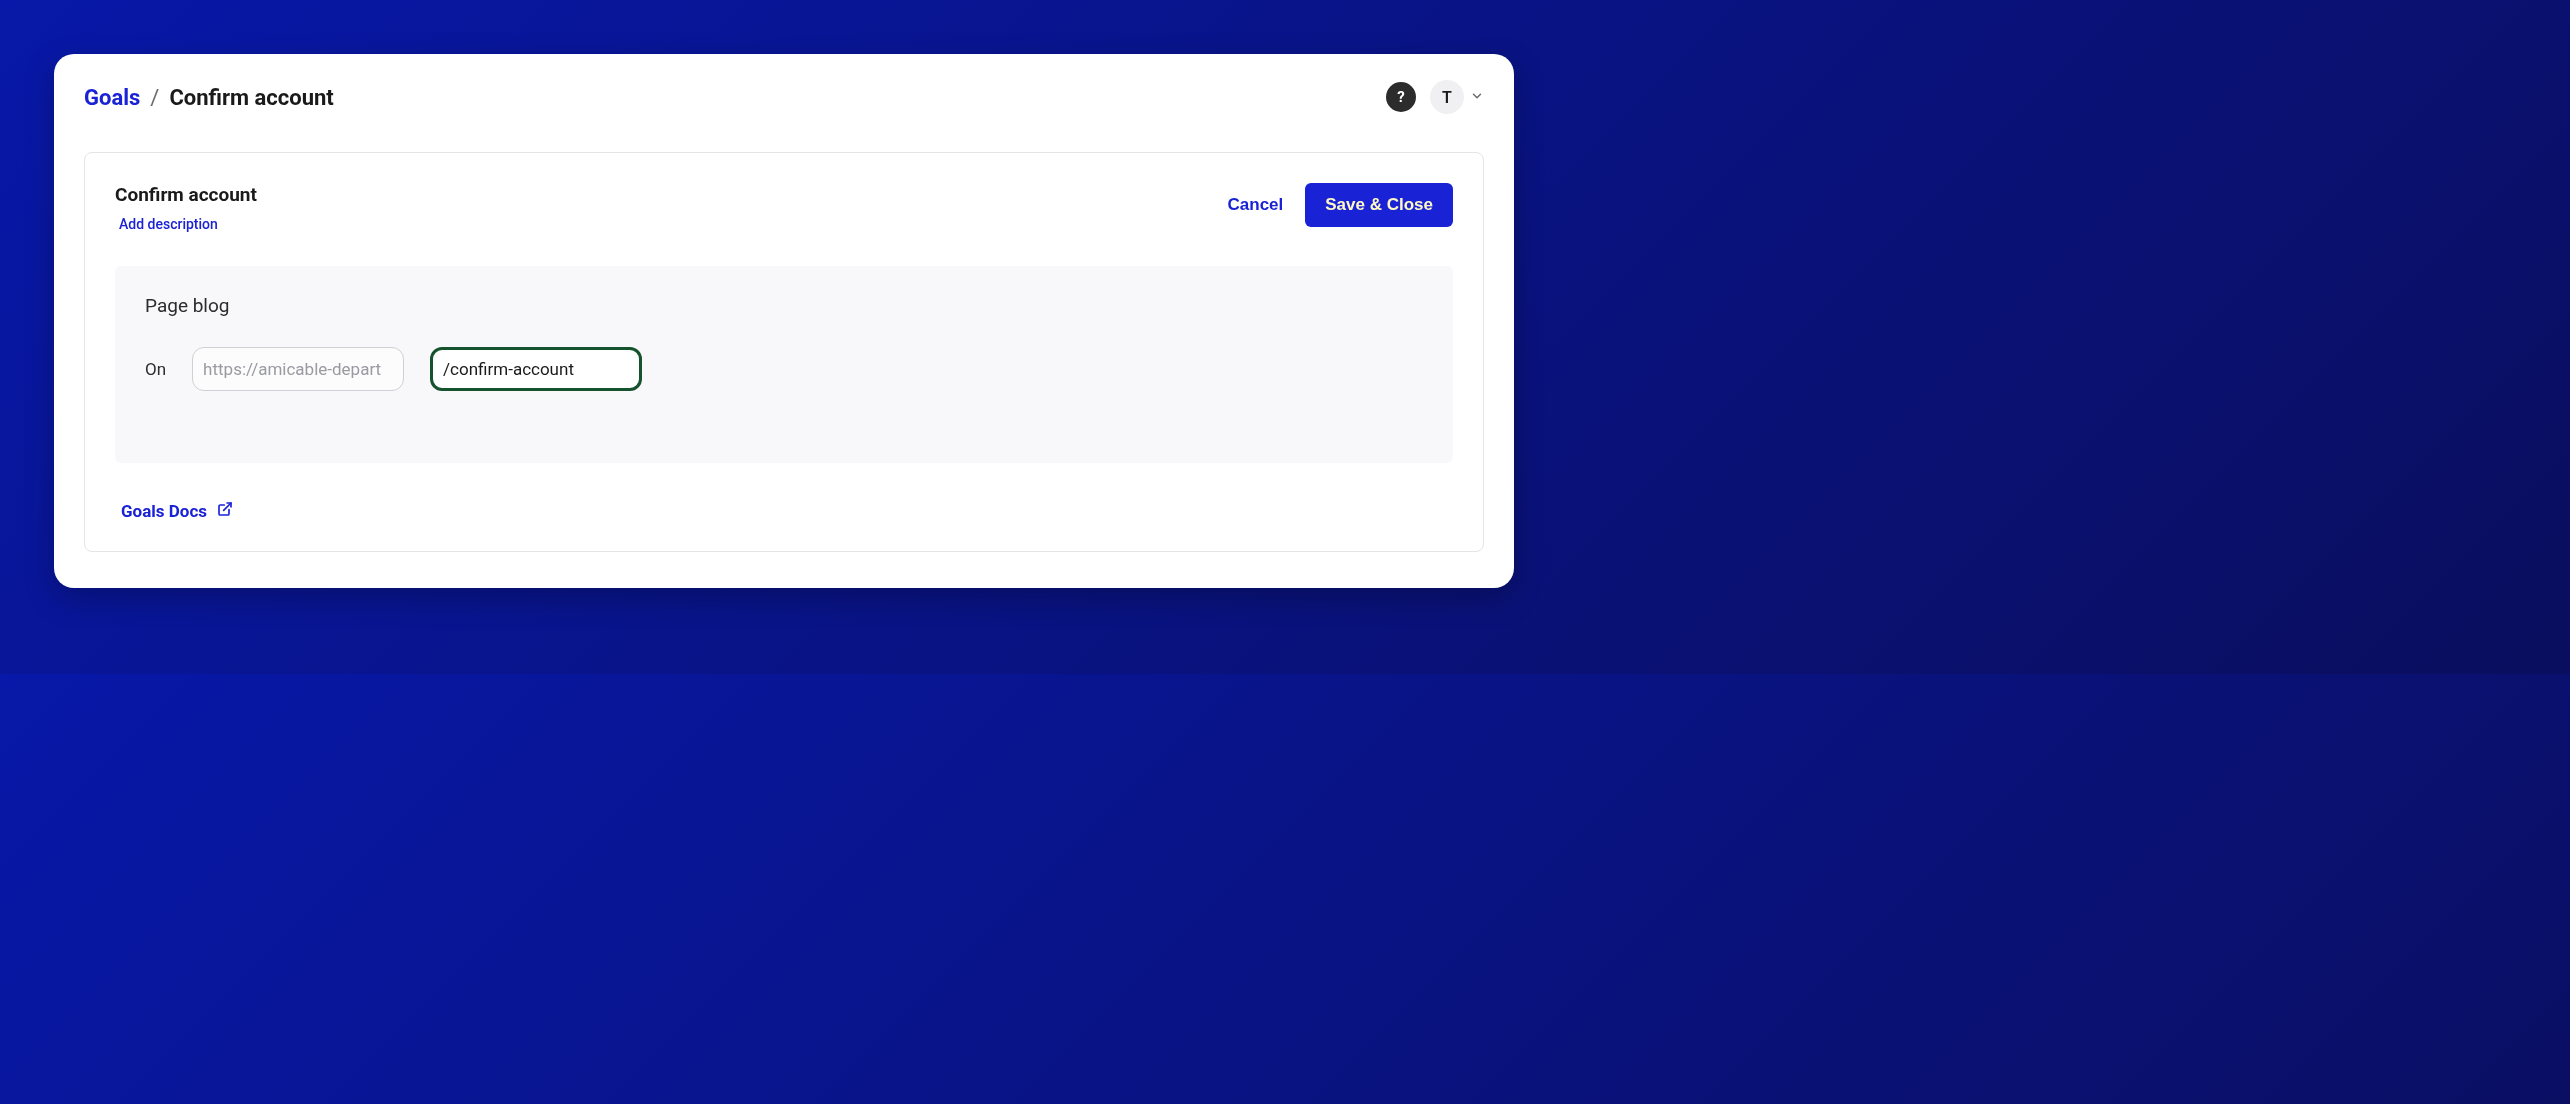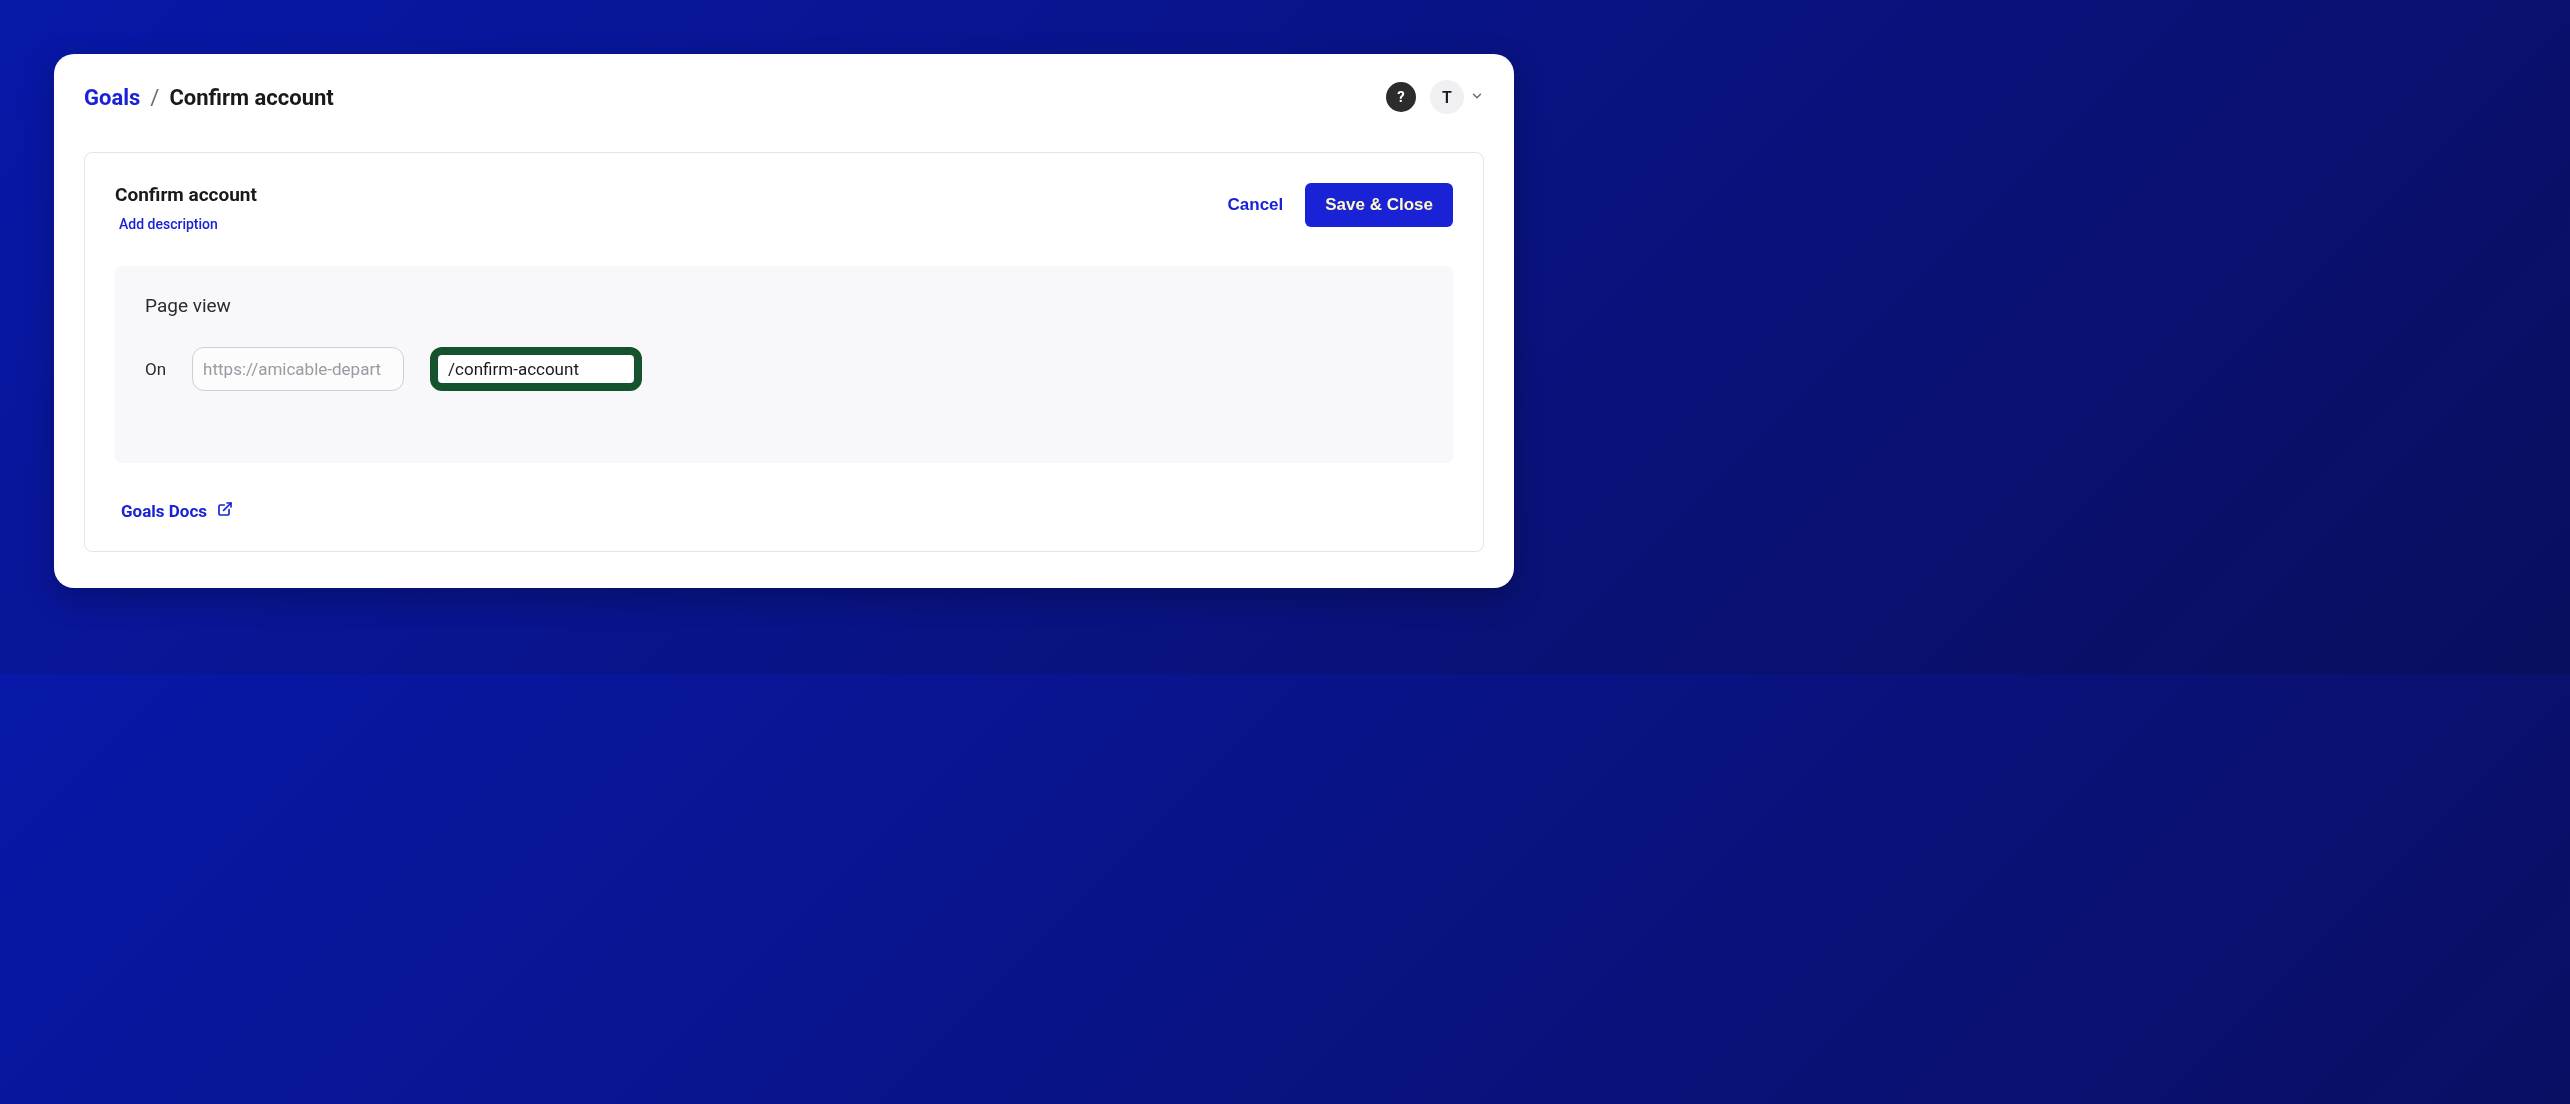--- a/index.html
+++ b/index.html
@@ -192,21 +192,21 @@
       color: #9a9aa2;
     }
 
     .input-domain {
       width: 212px;
       background: #fcfcfd;
     }
 
     .input-path {
       width: 212px;
-      border: 8px solid #14532d;
+      border: 3px solid #14532d;
     }
 
     .hint-row {
       display: flex;
       align-items: center;
       gap: 10px;
       color: #5a5a62;
       font-size: 16px;
     }
 
@@ -263,21 +263,21 @@
         <div class="add-desc">Add description</div>
       </div>
       <div class="section-actions">
         <button class="cancel-btn">Cancel</button>
         <button class="save-btn">Save &amp; Close</button>
       </div>
     </div>
 
     <div class="pageview-box">
 
-      <div class="pageview-title">Page view</div>
+      <div class="pageview-title">Page blog</div>
 
       <div class="input-row">
         <span class="label-on">On</span>
         <input class="input-text input-domain" type="text" placeholder="https://amicable-depart" style="">
         <input class="input-text input-path" type="text" value="/confirm-account" style="">
       </div>
 
 
     </div>
 

